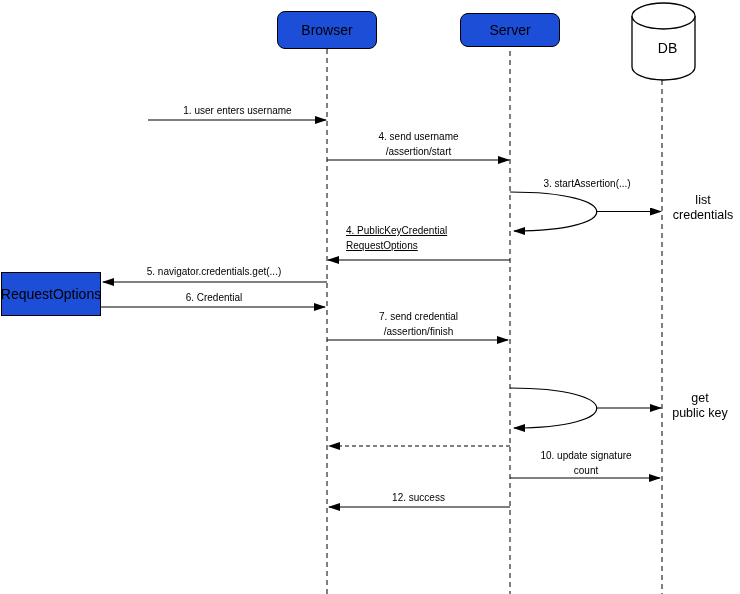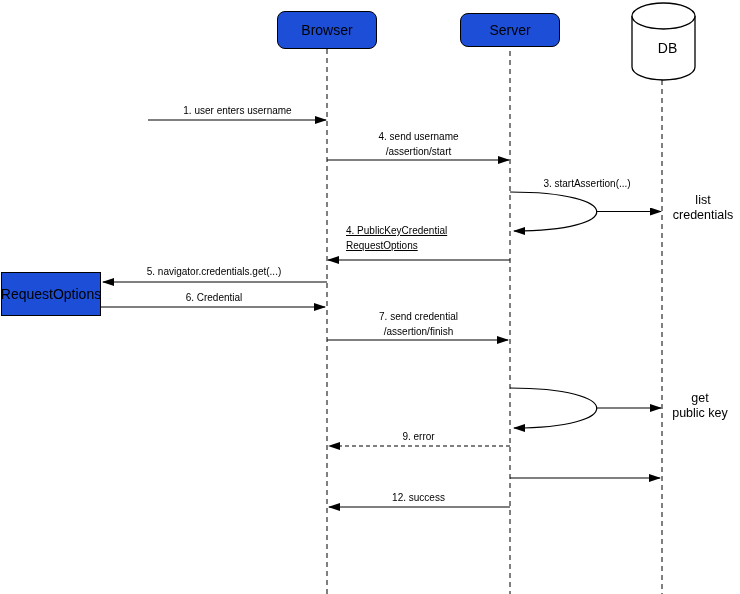--- a/index.html
+++ b/index.html
@@ -123,22 +123,23 @@
 RequestOptions</div>
 
   <div class="msg-label" style="left:101px; top:264px; width:226px;">5. navigator.credentials.get(...)</div>
 
   <div class="msg-label" style="left:101px; top:290px; width:226px;">6. Credential</div>
 
   <div class="msg-label" style="left:327px; top:309px; width:183px;">7. send credential
 /assertion/finish</div>
 
 
-  <div class="msg-label" style="left:327px; top:429px; width:183px;">9. error</div>
 
+  <div class="msg-label" style="left:510px; top:448px; width:152px;">10. update signature
+count</div>
 
   <div class="msg-label" style="left:327px; top:490px; width:183px;">12. success</div>
 
   <div class="side-label" style="left:666px; top:193px; width:74px;">list
 credentials</div>
 
   <div class="side-label" style="left:660px; top:391px; width:80px;">get
 public key</div>
 
 </div>

